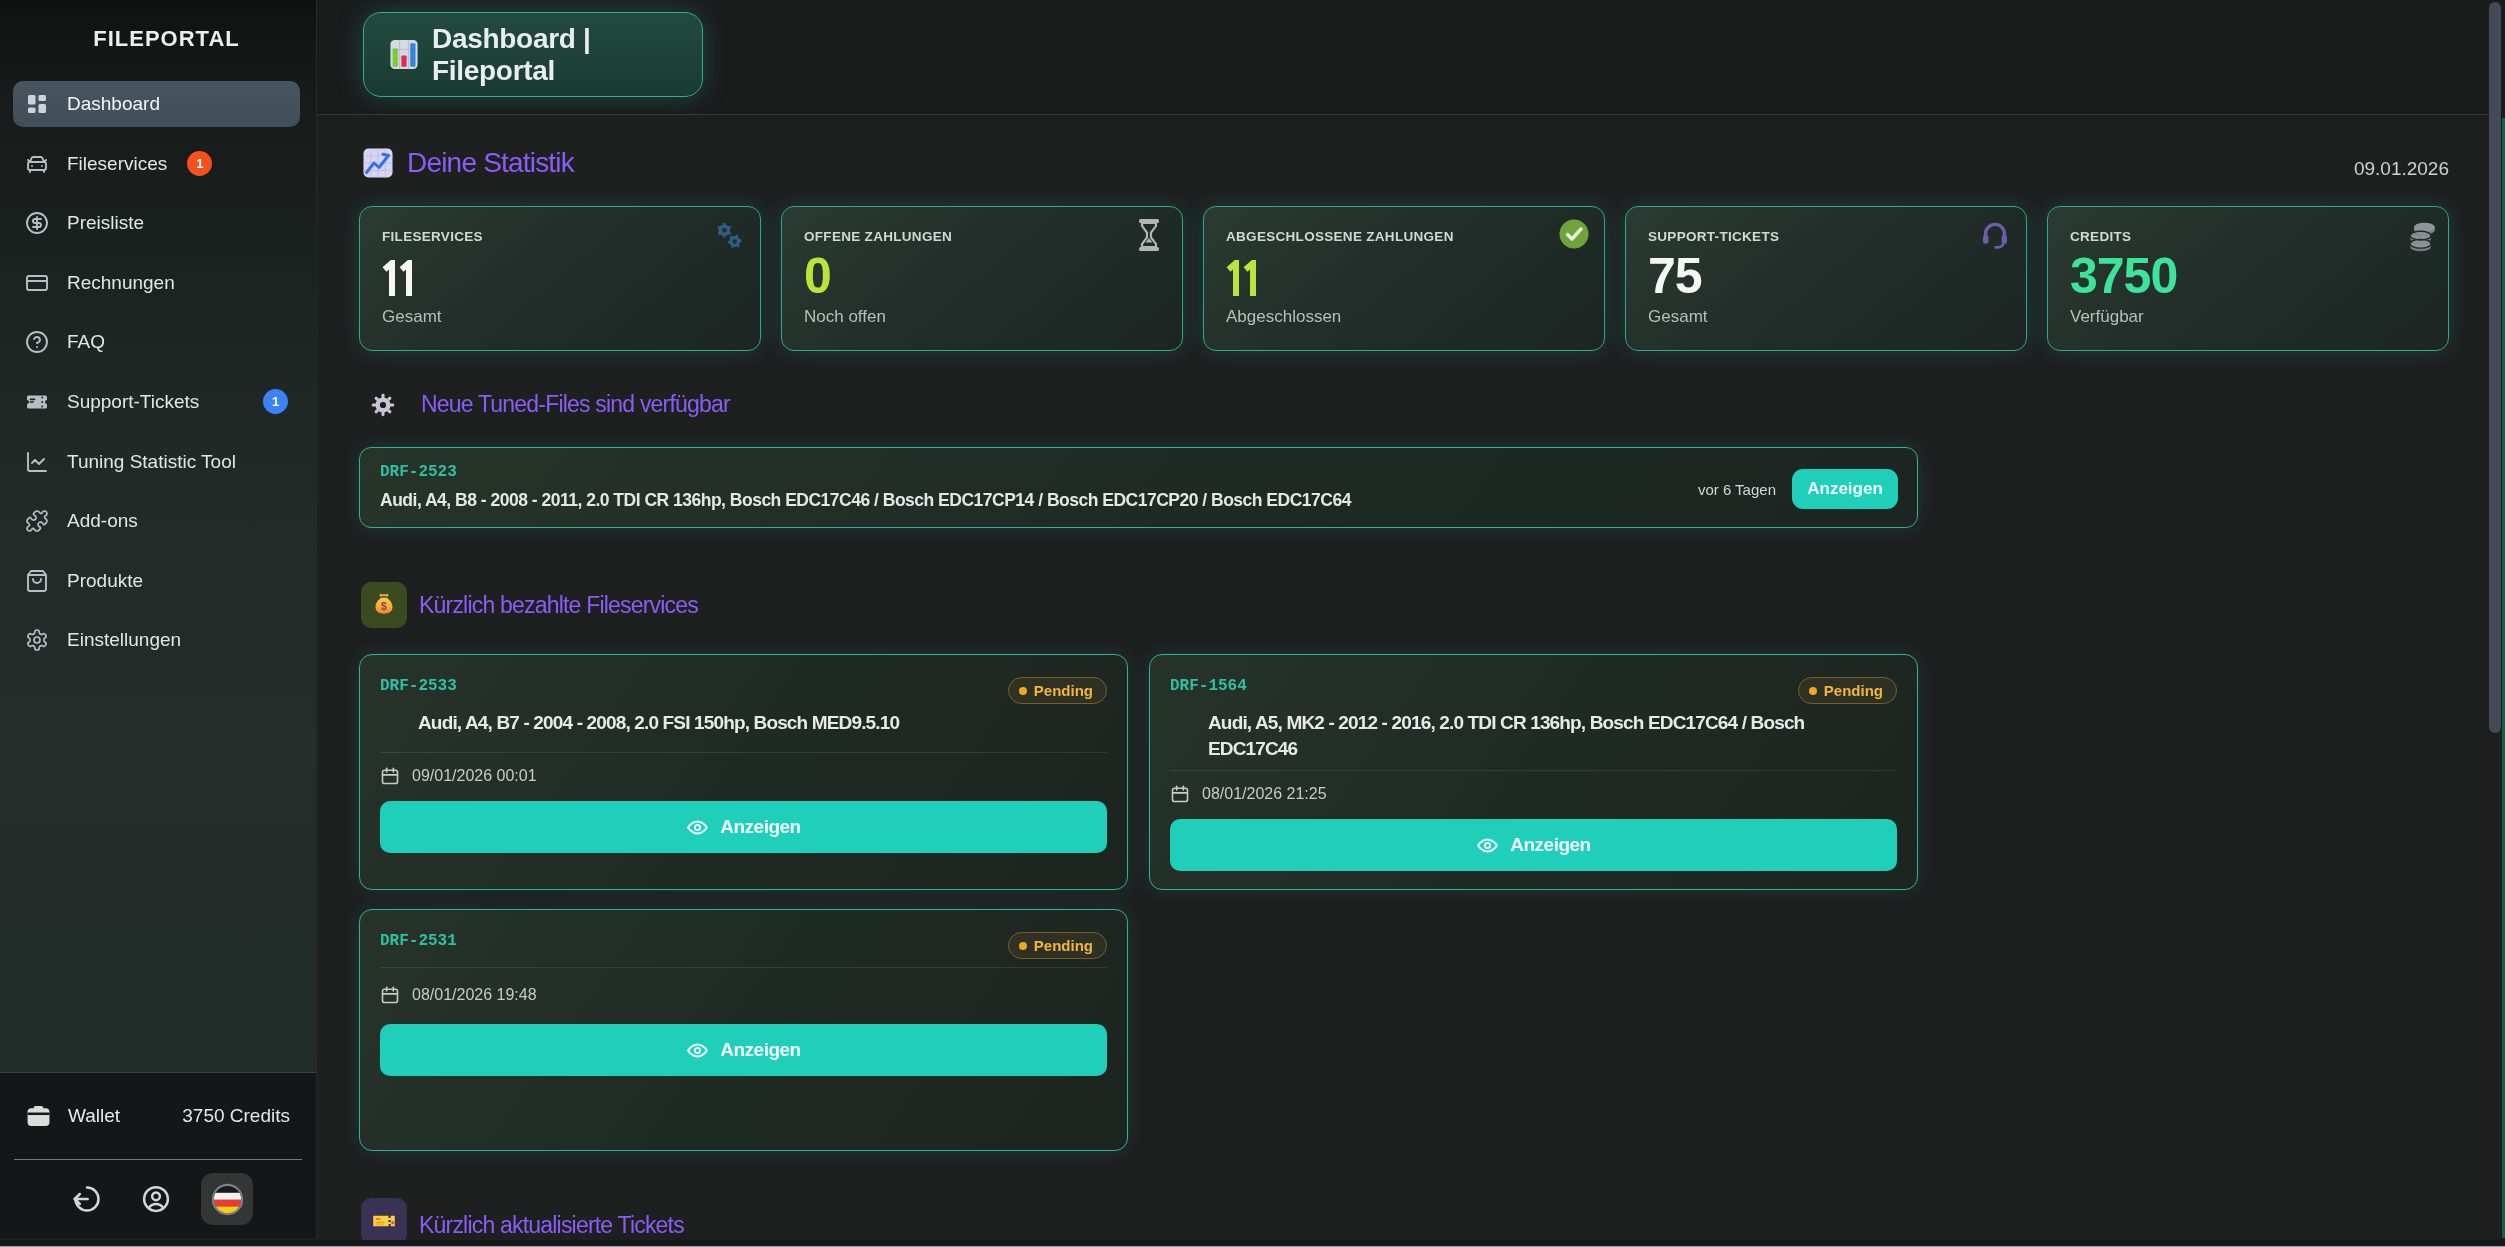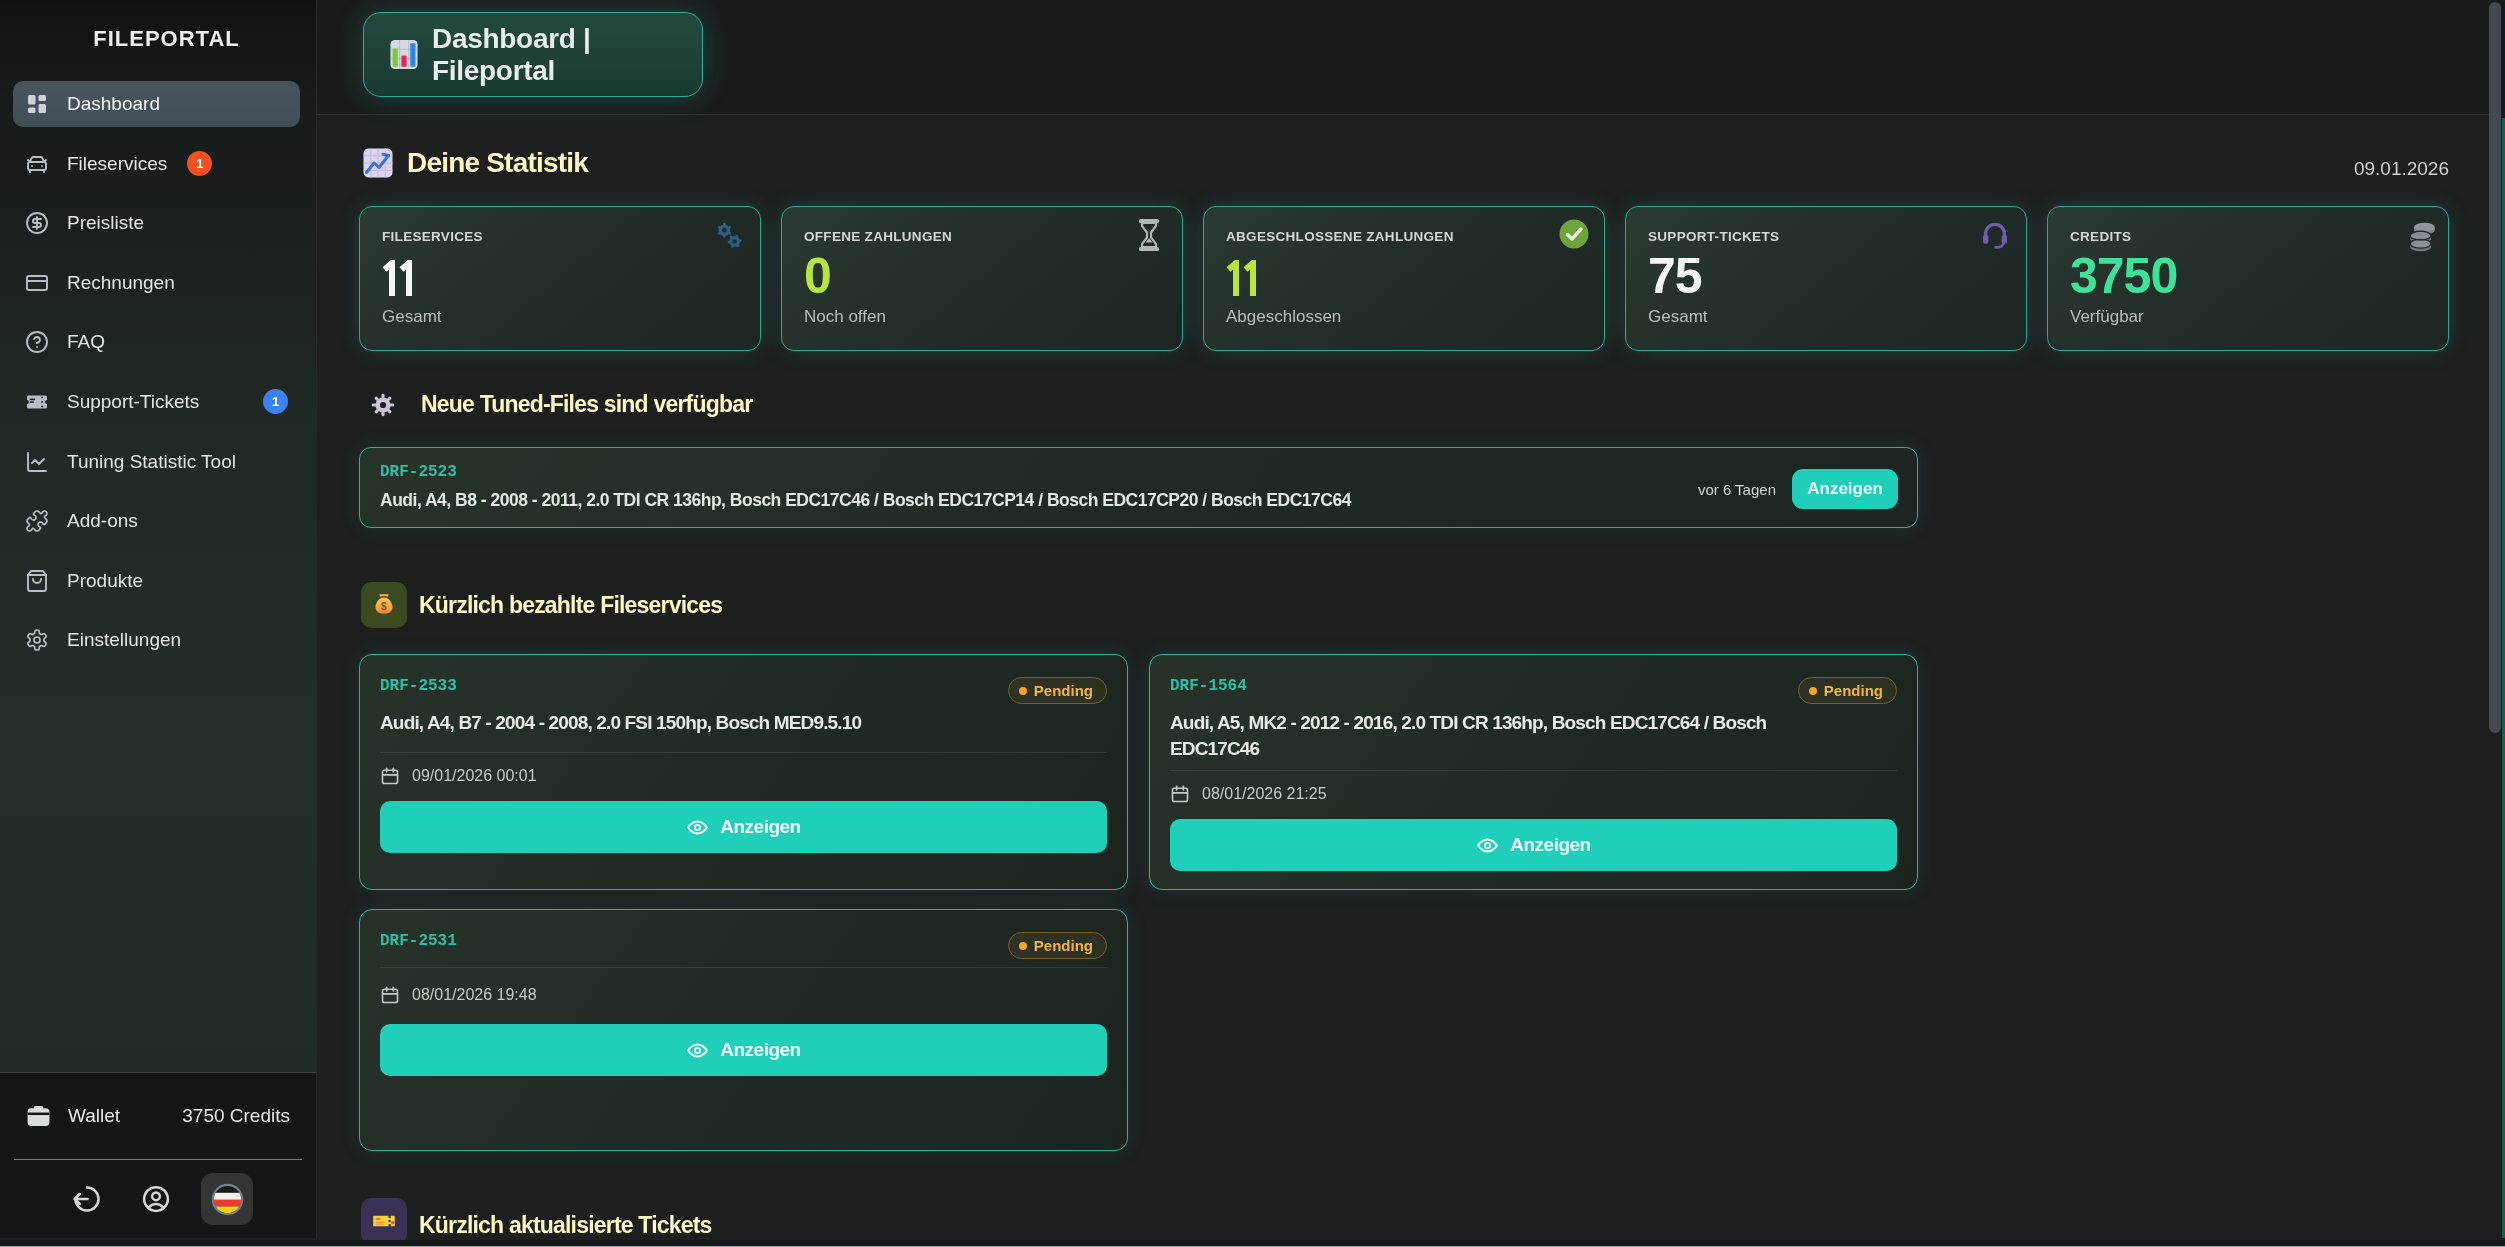--- a/index.html
+++ b/index.html
@@ -63,21 +63,21 @@
   position:absolute; left:46px; top:12px; width:340px; height:85px;
   border:1.5px solid #2fae97; border-radius:18px;
   background:linear-gradient(180deg,#23493e 0%,#1d4036 70%,#1a3a31 100%);
   box-shadow:0 0 28px rgba(45,212,191,.25);
   display:flex; align-items:center; padding-left:26px;
 }
 .chip .cico { width:30px; height:33px; margin-right:14px; }
 .chip .ctxt { font-size:28px; font-weight:bold; letter-spacing:-.3px; color:#e9edec; }
 
 .shead { position:absolute; display:flex; align-items:center; }
-.shead .stxt { font-size:23px; font-weight:bold; letter-spacing:-.8px; color:#fef9c3; }
+.shead .stxt { font-size:23px; font-weight:normal; letter-spacing:-.8px; color:#8b5cf6; }
 .h1txt { font-size:28px !important; letter-spacing:-.8px !important; }
 .datetxt { position:absolute; right:56px; top:158px; font-size:19px; color:#ccd2d0; }
 
 .stat {
   position:absolute; top:206px; width:402px; height:145px;
   border:1px solid #27ab93; border-radius:13px;
   background:linear-gradient(140deg,#2b3a33 0%,#232f2a 40%,#1c2522 100%);
   box-shadow:0 0 22px rgba(45,212,191,.17);
   padding:22px 14px 0 22px;
 }
@@ -112,21 +112,21 @@
   padding:0 20px;
 }
 .fcard .frow1 { display:flex; align-items:flex-start; margin-top:22px; }
 .pend {
   margin-left:auto; height:27px; border-radius:14px; padding:0 13px 0 10px;
   border:1.5px solid #7d6020; background:rgba(240,175,50,.08);
   display:flex; align-items:center; gap:7px;
   font-size:15px; font-weight:bold; color:#f2b63a;
 }
 .pend i { width:8px; height:8px; border-radius:50%; background:#f0a81f; }
-.ftitle { margin-top:6px; font-size:19px; font-weight:bold; letter-spacing:-.85px; color:#e6e9e8; line-height:26px; }
+.ftitle { margin-top:6px; font-size:19px; font-weight:bold; letter-spacing:-.85px; color:#e6e9e8; line-height:26px;margin-left:38px; }
 .fdiv { margin-top:16px; border-top:1px solid rgba(255,255,255,.09); }
 .fdate { margin-top:12px; display:flex; align-items:center; gap:12px; font-size:16px; color:#c6ccca; height:22px;}
 .fdate svg { width:20px; height:20px; color:#c6ccca; }
 .fbtn {
   margin-top:14px; height:52px; background:#1fcfba; border-radius:10px;
   display:flex; align-items:center; justify-content:center; gap:11px;
   color:#f0fffc; font-size:19px; font-weight:bold; letter-spacing:-.5px;
 }
 .fbtn svg { width:23px; height:23px; }
 

